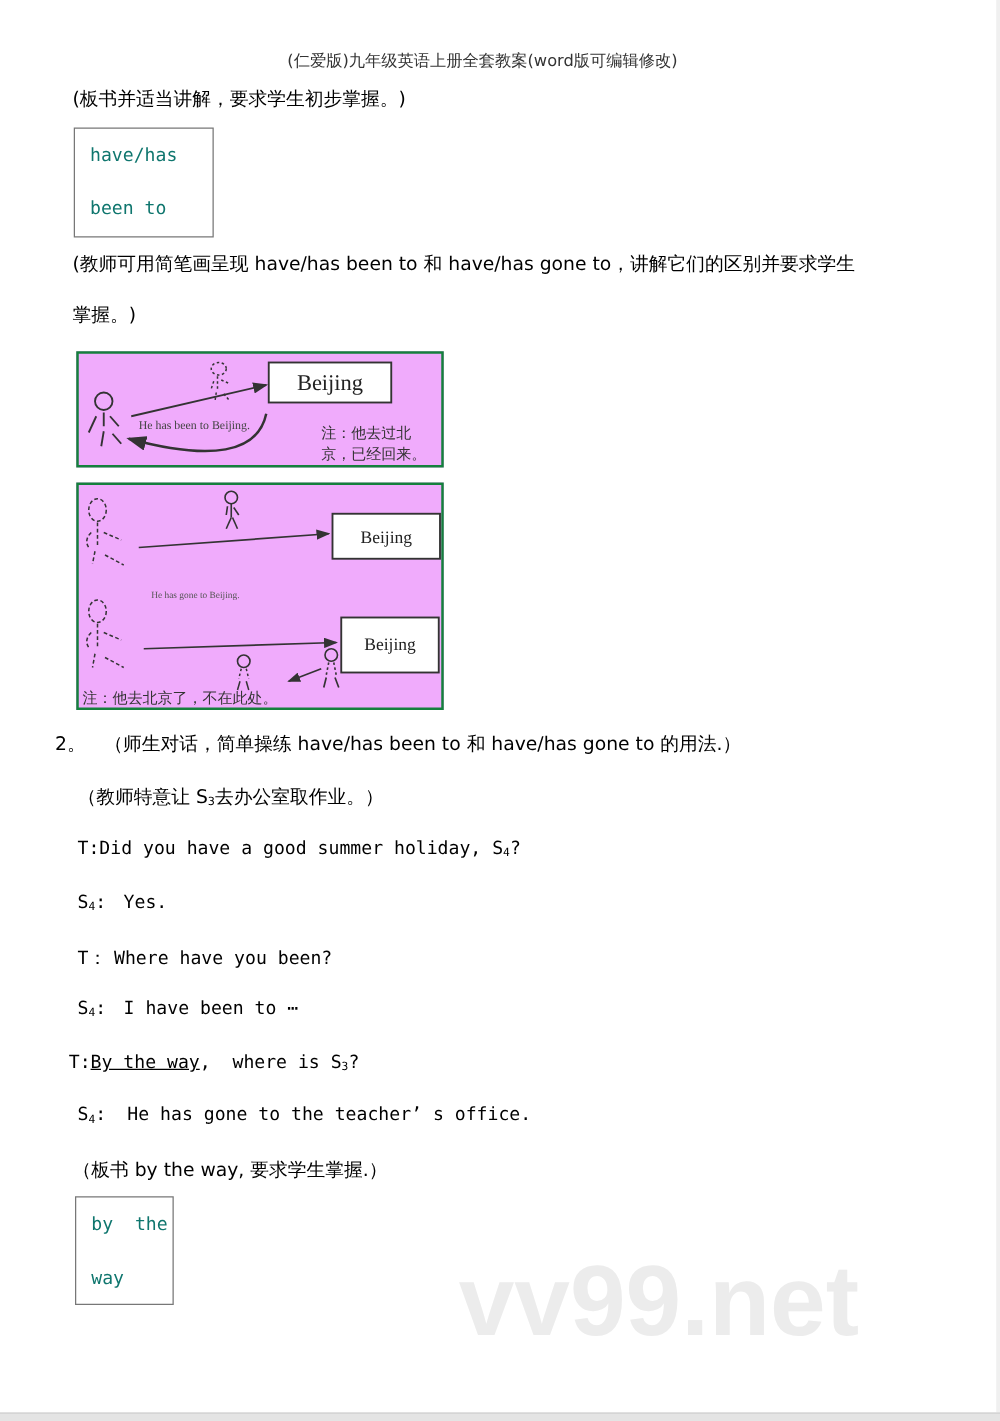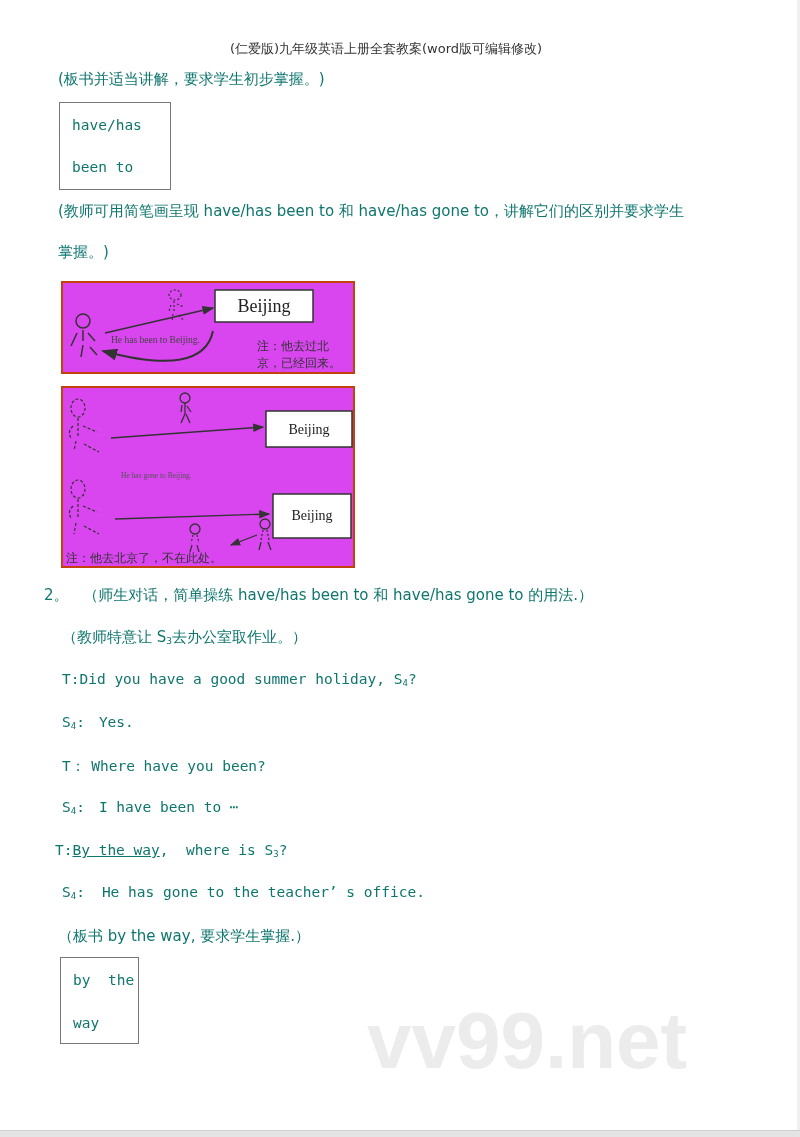--- a/index.html
+++ b/index.html
@@ -15,33 +15,33 @@
   }
   .page-right-edge {
     position: absolute; left: 797px; top: 0; width: 3px; height: 1130px;
     background: #f0f0f0;
   }
   .header {
     position: absolute; top: 40px; left: 0; width: 772px; text-align: center;
     font-size: 13px; color: #333; letter-spacing: 0px;
   }
   .line {
-    position: absolute; font-size: 15px; white-space: nowrap; color: #0f766e;
+    position: absolute; font-size: 15px; white-space: nowrap; color: #000000;
   }
   .mono { font-family: "DejaVu Sans Mono", monospace; }
   .boxed {
     position: absolute; border: 1px solid #777; background: #fff;
   }
   .boxed .w {
     position: absolute; left: 12px; font-size: 14.5px; font-family: "DejaVu Sans Mono", monospace; color: #0f766e;
   }
   sub { font-size: 9px; vertical-align: -2px; }
   .u { text-decoration: underline; }
   .figure {
-    position: absolute; border: 2px solid #c2410c; background: #d946ef; box-sizing: border-box;
+    position: absolute; border: 2px solid #15803d; background: #f0abfc; box-sizing: border-box;
   }
   .figure svg { position: absolute; left: 0; top: 0; }
   .watermark {
     position: absolute; left: 367px; top: 995px; font-size: 80px; font-weight: bold;
     color: #ececec; letter-spacing: 0px; font-family: "Liberation Sans", sans-serif;
   }
 </style>
 </head>
 <body>
 

